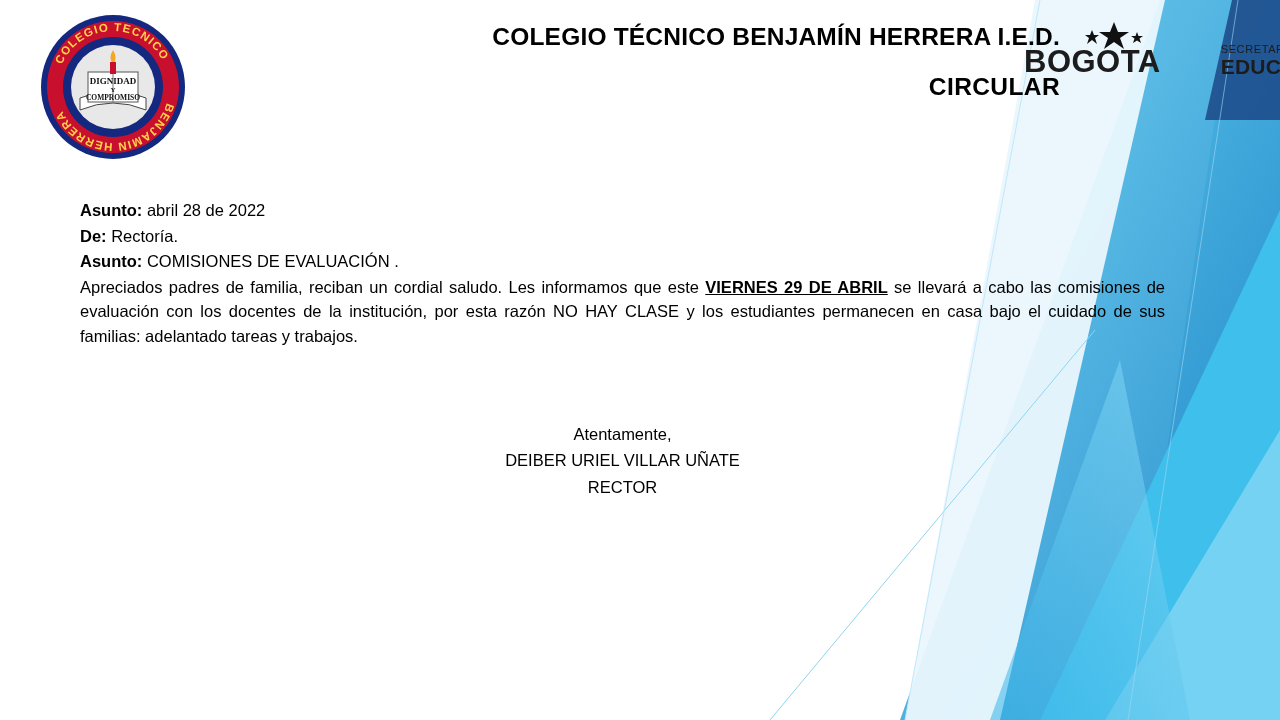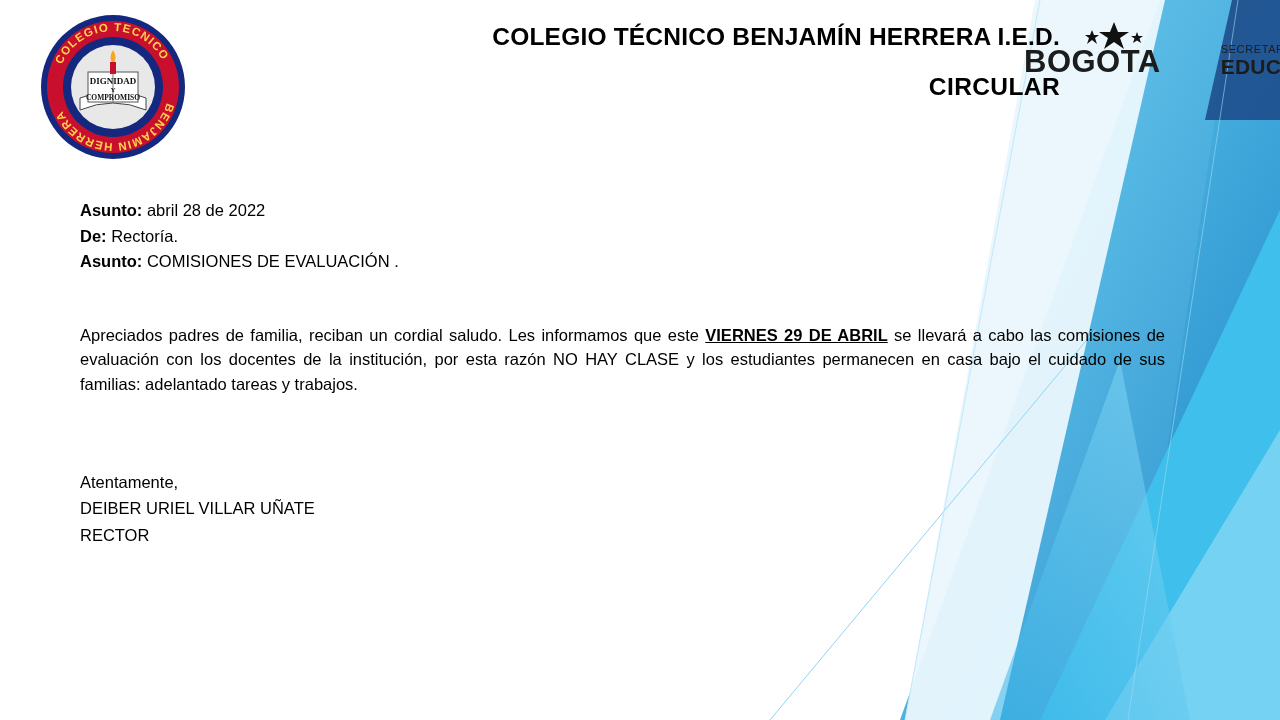--- a/index.html
+++ b/index.html
@@ -114,34 +114,34 @@
   }
   .meta-line {
     font-size: 16.5px;
     color: #000000;
     line-height: 1.55;
     white-space: nowrap;
   }
   .meta-line b { font-weight: bold; }
 
   .paragraph {
-    margin-top: 48px;
     font-size: 16.5px;
     color: #000000;
     line-height: 1.5;
     text-align: justify;
     text-justify: inter-word;
   }
   .paragraph .hl {
     font-weight: bold;
     text-decoration: underline;
   }
 
   .signature {
     margin-top: 72px;
+    text-align: center;
     font-size: 16.5px;
     color: #000000;
     line-height: 1.6;
     width: 1085px;
   }
   .signature .line1 { }
   .signature .line2 { }
   .signature .line3 { }
 </style>
 </head>

